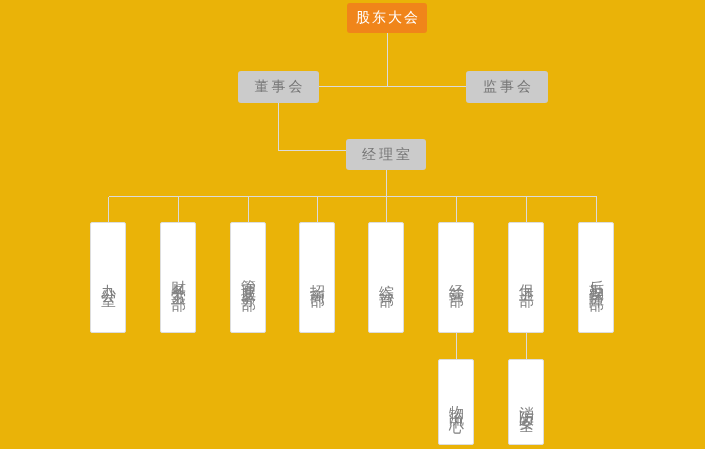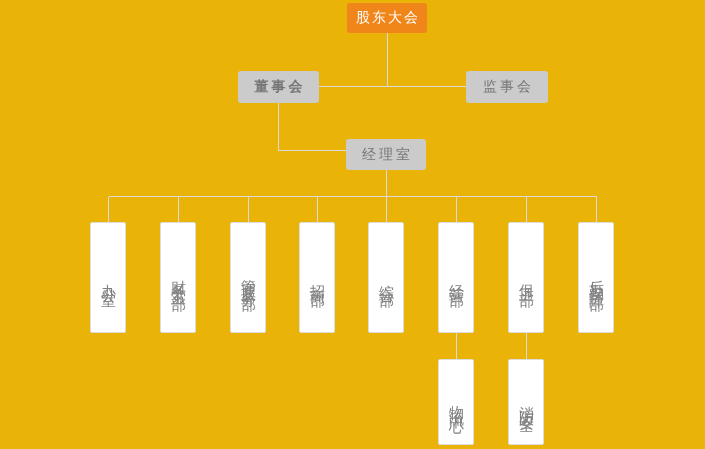--- a/index.html
+++ b/index.html
@@ -87,21 +87,21 @@
     <path d="M456.5,196.5 V222"></path>
     <path d="M526.5,196.5 V222"></path>
     <path d="M596.5,196.5 V222"></path>
 
     <path d="M456.5,333 V359"></path>
     <path d="M526.5,333 V359"></path>
   </svg>
 
   <div class="node node-root" style="left:347px; top:3px; width:80px; height:30px;">股东大会</div>
 
-  <div class="node node-mid" style="left:238px; top:71px; width:81px; height:32px;font-weight:bold;">董事会</div>
+  <div class="node node-mid" style="left:238px; top:71px; width:81px; height:32px;">董事会</div>
   <div class="node node-mid" style="left:466px; top:71px; width:82px; height:32px;">监事会</div>
 
   <div class="node node-mid" style="left:346px; top:139px; width:80px; height:31px;">经理室</div>
 
   <div class="node node-dept" style="left:90px;  top:222px; width:36px; height:111px;">办公室</div>
   <div class="node node-dept" style="left:160px; top:222px; width:36px; height:111px;">财务劳工部</div>
   <div class="node node-dept" style="left:230px; top:222px; width:36px; height:111px;">管理服务部</div>
   <div class="node node-dept" style="left:299px; top:222px; width:36px; height:111px;">招商部</div>
   <div class="node node-dept" style="left:368px; top:222px; width:36px; height:111px;">综合部</div>
   <div class="node node-dept" style="left:438px; top:222px; width:36px; height:111px;">经营部</div>

